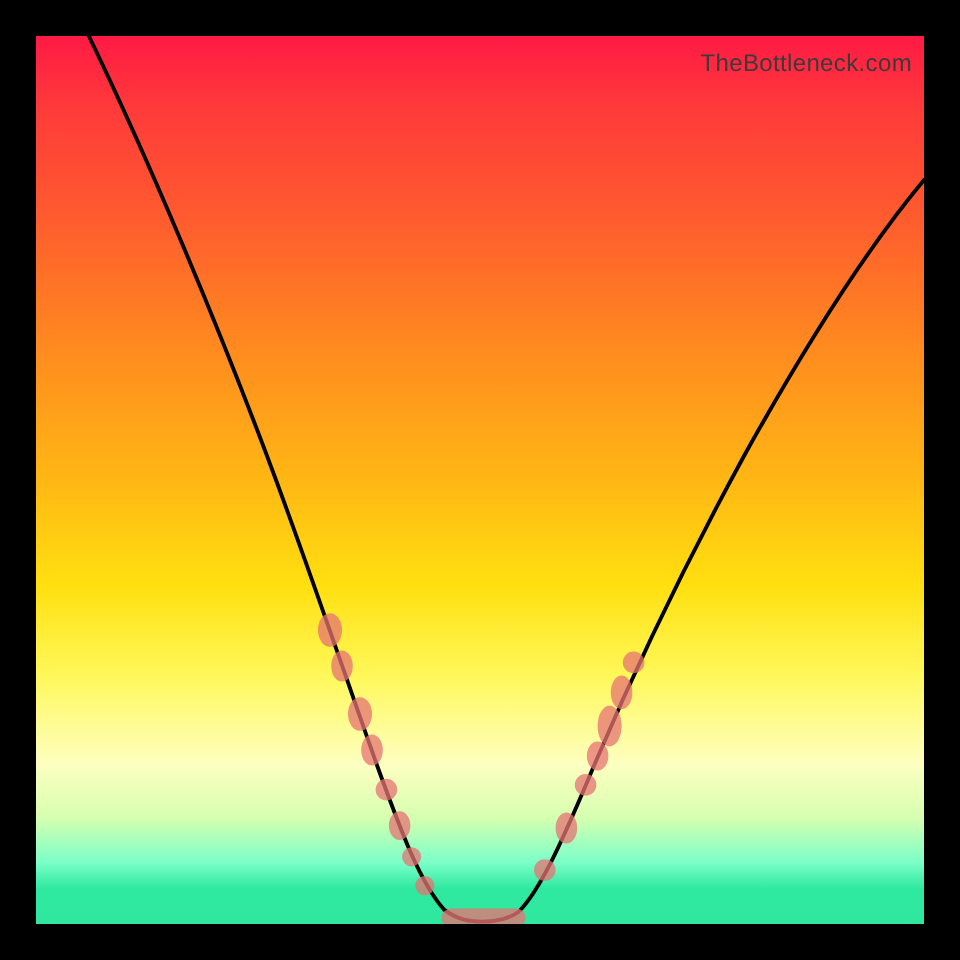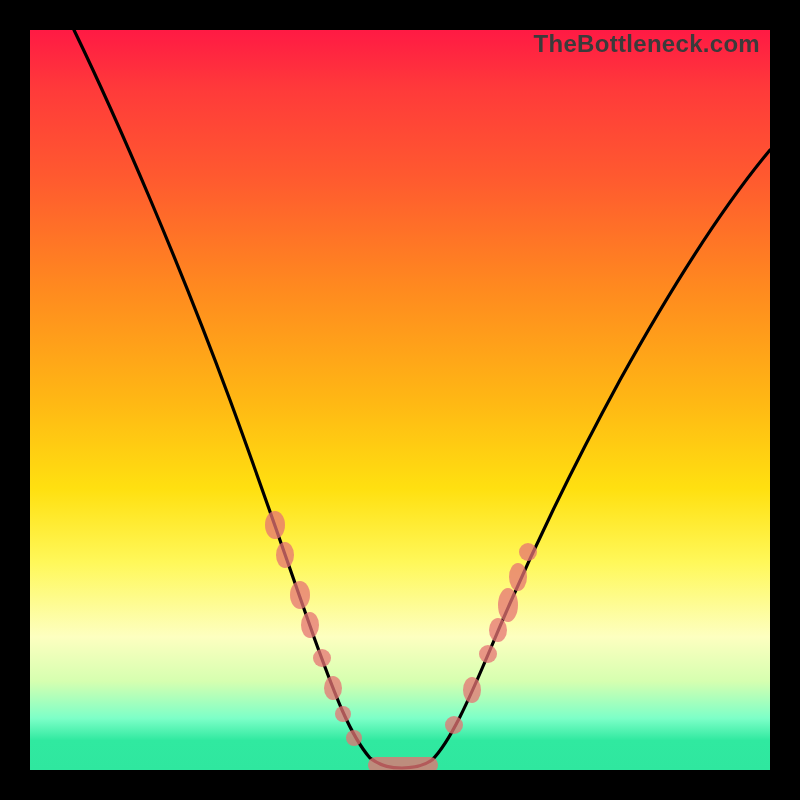--- a/index.html
+++ b/index.html
@@ -34,25 +34,25 @@
       #fdffc0 82%,
       #d6ffb0 88%,
       #7dffc8 93%,
       #30e9a0 96%,
       #2fe79f 100%
     );
     overflow: hidden;
   }
   .watermark {
     position: absolute;
-    top: 0;
+    top: 12px;
     right: 10px;
     color: #3b3b3b;
-    font-size: 24px;
-    font-weight: 700;
+    font-size: 20px;
+    font-weight: 400;
     letter-spacing: 0.3px;
     user-select: none;
   }
   svg.curve {
     position: absolute;
     left: 0;
     top: 0;
     width: 740px;
     height: 740px;
     overflow: visible;

